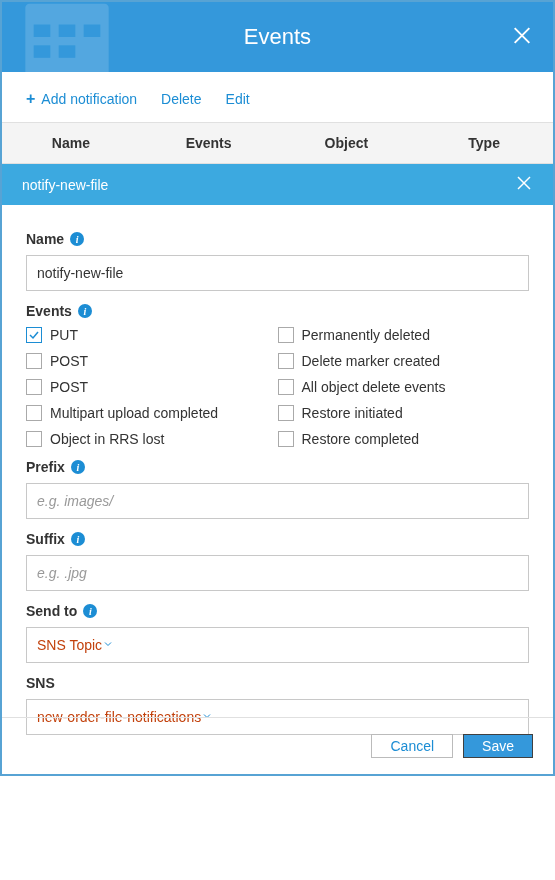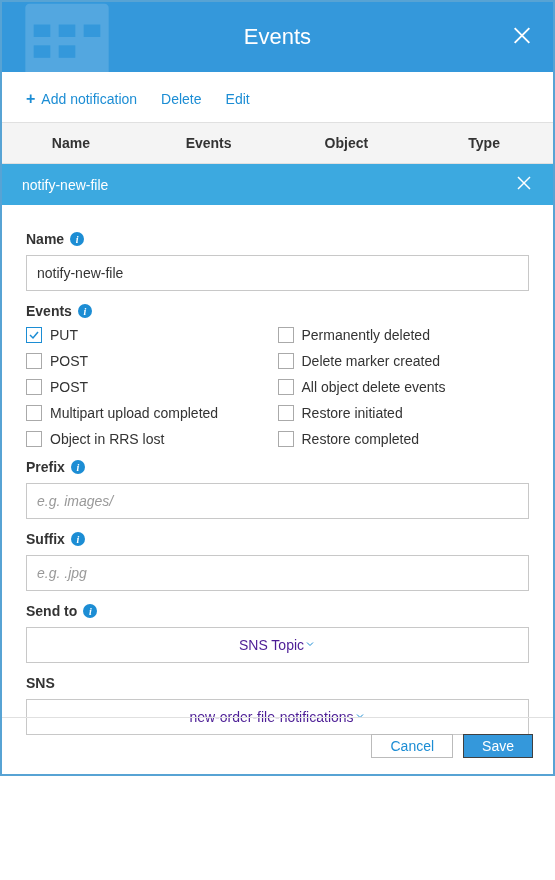--- a/index.html
+++ b/index.html
@@ -16,21 +16,21 @@
 .plus-icon { font-weight: bold; font-size: 16px; }
 .table-head { display: flex; background: #f4f4f4; border-top: 1px solid #e0e0e0; border-bottom: 1px solid #e0e0e0; }
 .th { flex: 1; text-align: center; font-weight: bold; padding: 12px 0; }
 .row-banner { background: #3ca9e0; color: #fff; display: flex; align-items: center; justify-content: space-between; padding: 10px 20px; }
 .row-close svg { width: 18px; height: 18px; cursor: pointer; }
 .form { padding: 14px 24px 0; }
 .field-label { font-weight: bold; display: flex; align-items: center; gap: 6px; margin: 12px 0 8px; }
 .info-icon { display: inline-flex; width: 14px; height: 14px; border-radius: 50%; background: #1c8dd4; color: #fff; font-size: 10px; font-weight: bold; align-items: center; justify-content: center; font-style: italic; font-family: Georgia, serif; }
 .text-input, .select-box { width: 100%; border: 1px solid #c8c8c8; padding: 9px 10px; font-size: 14px; color: #333; background: #fff; }
 .text-input::placeholder { color: #999; font-style: italic; }
-.select-box { display: flex; justify-content: center; align-items: center; color: #4c1d95; cursor: pointer; }
+.select-box { display: flex; justify-content: flex-start; align-items: center; color: #c2410c; cursor: pointer; }
 .chevron { color: #1c8dd4; }
 .chevron svg { width: 12px; height: 12px; }
 .checkbox-grid { display: flex; }
 .checkbox-col { flex: 1; display: flex; flex-direction: column; gap: 10px; }
 .checkbox-item { display: flex; align-items: center; gap: 8px; cursor: pointer; }
 .cb { width: 16px; height: 16px; border: 1px solid #aaa; display: flex; align-items: center; justify-content: center; background: #fff; }
 .cb.checked { background: #fff; border-color: #1c8dd4; }
 .cb.checked svg { width: 12px; height: 12px; }
 .footer { position: absolute; bottom: 0; left: 0; right: 0; border-top: 1px solid #e0e0e0; padding: 16px 20px; display: flex; justify-content: flex-end; gap: 10px; }
 .btn { padding: 3px 18px; font-size: 14px; cursor: pointer; }

